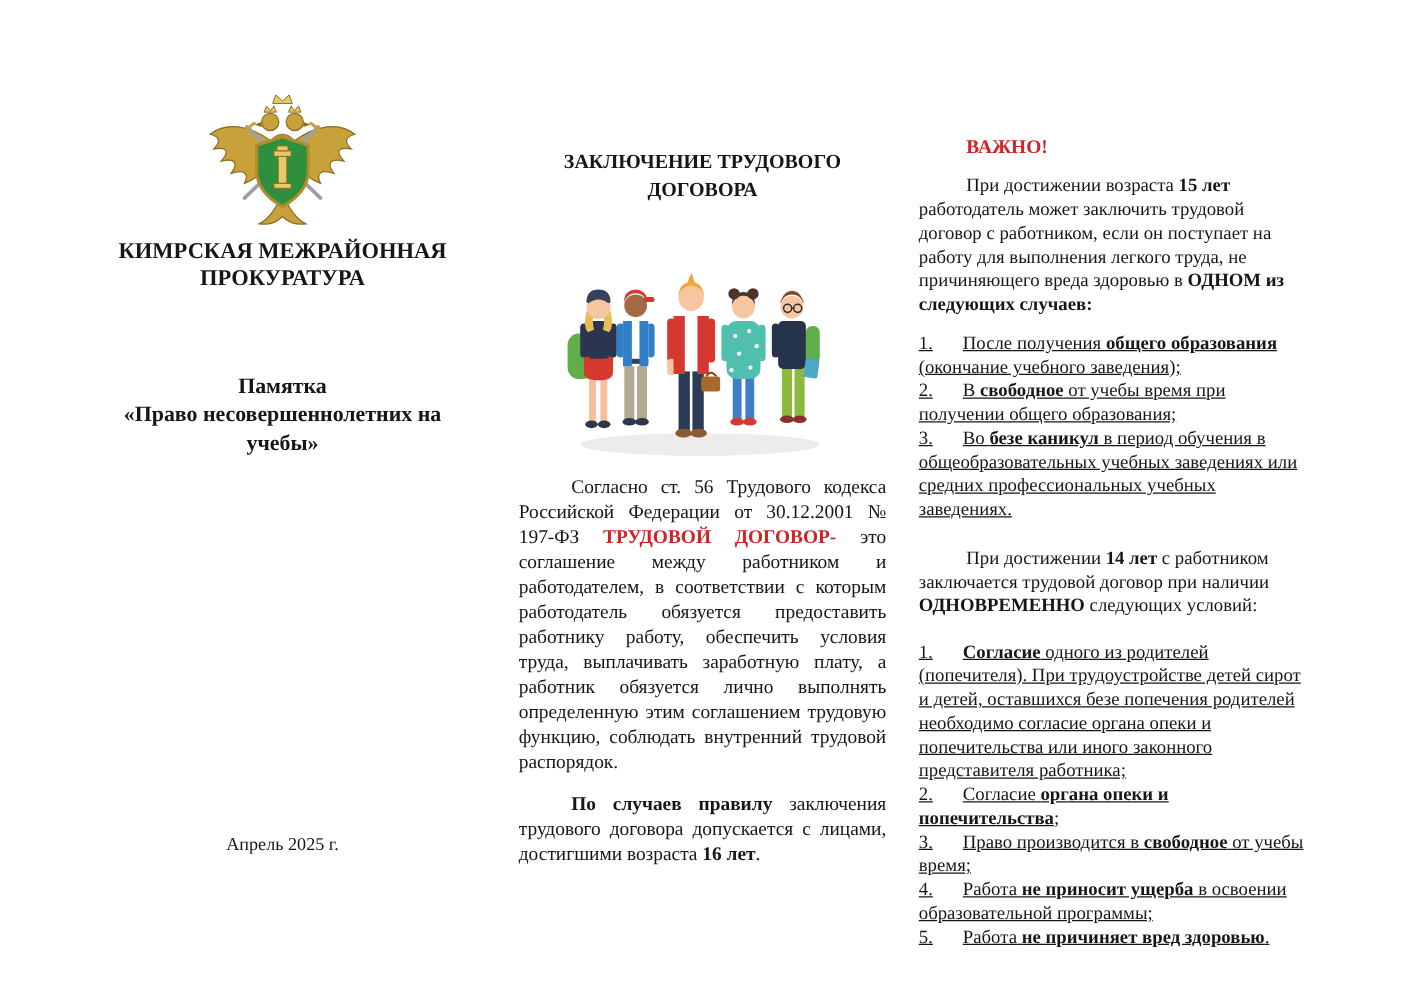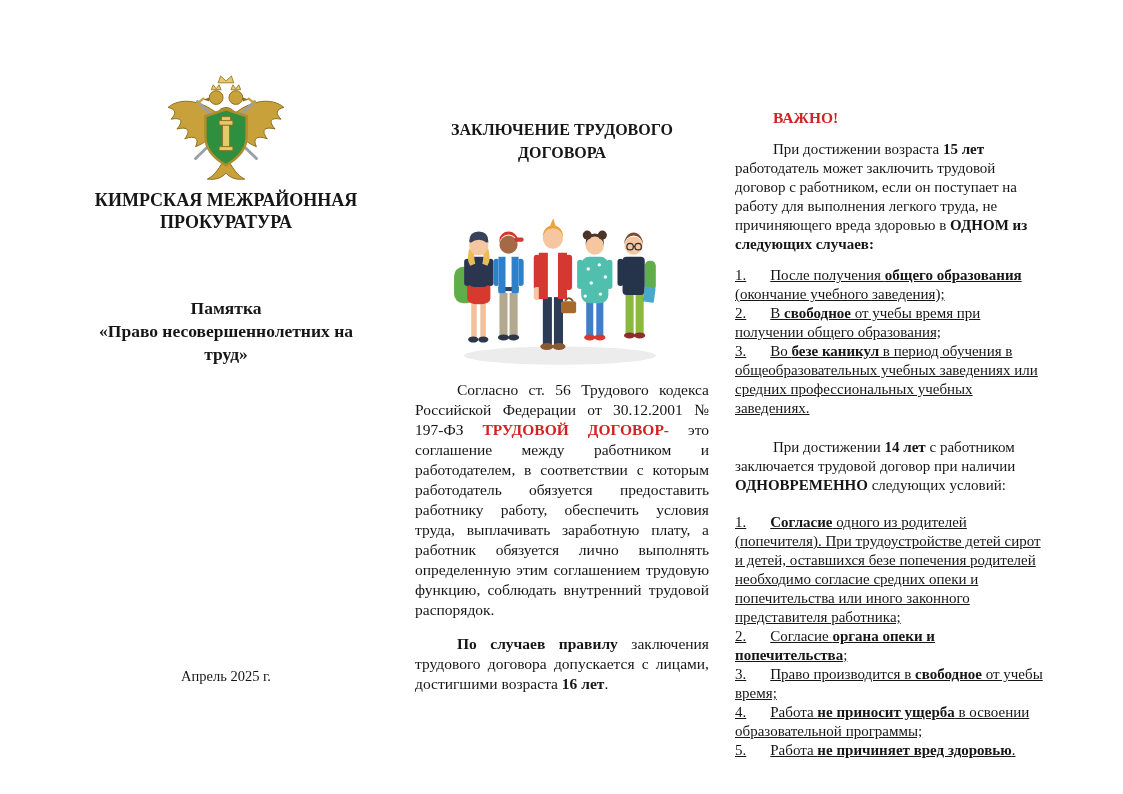--- a/index.html
+++ b/index.html
@@ -97,21 +97,21 @@
         <rect x="58" y="74" width="14" height="4"></rect>
         <rect x="58" y="47.5" width="14" height="4.5"></rect>
         <rect x="60.5" y="43.5" width="9" height="4"></rect>
       </g>
     </svg>
 
     <h1 class="org-name">КИМРСКАЯ МЕЖРАЙОННАЯ ПРОКУРАТУРА</h1>
 
     <div class="doc-title">
       <div>Памятка</div>
-      <div>«Право несовершеннолетних на труд»</div>
+      <div>«Право несовершеннолетних на учебы»</div>
     </div>
 
     <div class="date">Апрель 2025 г.</div>
   </section>
 
   <section class="col-mid">
 
     <h2 class="mid-heading">ЗАКЛЮЧЕНИЕ ТРУДОВОГО ДОГОВОРА</h2>
 
     <svg class="illustration" width="232" height="174" viewBox="0 0 230 172" aria-hidden="true">
@@ -220,20 +220,20 @@
 
     <div class="list">
       <div class="li"><span class="num">1.</span><span>После получения </span><b>общего образования</b><span> (окончание учебного заведения);</span></div>
       <div class="li"><span class="num">2.</span><span>В </span><b>свободное</b><span> от учебы время при получении общего образования;</span></div>
       <div class="li"><span class="num">3.</span><span>Во </span><b>безе каникул</b><span> в период обучения в общеобразовательных учебных заведениях или средних профессиональных учебных заведениях.</span></div>
     </div>
 
     <p class="cpara cpara-14"><span>При достижении </span><b>14 лет</b><span> с работником заключается трудовой договор при наличии </span><b>ОДНОВРЕМЕННО</b><span> следующих условий:</span></p>
 
     <div class="list list-14">
-      <div class="li"><span class="num">1.</span><b>Согласие</b><span> одного из родителей (попечителя). При трудоустройстве детей сирот и детей, оставшихся безе попечения родителей необходимо согласие средних опеки и попечительства или иного законного представителя работника;</span></div>
+      <div class="li"><span class="num">1.</span><b>Согласие</b><span> одного из родителей (попечителя). При трудоустройстве детей сирот и детей, оставшихся безе попечения родителей необходимо согласие органа опеки и попечительства или иного законного представителя работника;</span></div>
       <div class="li"><span class="num">2.</span><span>Согласие </span><b>органа опеки и попечительства</b><span>;</span></div>
       <div class="li"><span class="num">3.</span><span>Право производится в </span><b>свободное</b><span> от учебы время;</span></div>
       <div class="li"><span class="num">4.</span><span>Работа </span><b>не приносит ущерба</b><span> в освоении образовательной программы;</span></div>
       <div class="li"><span class="num">5.</span><span>Работа </span><b>не причиняет вред здоровью</b><span>.</span></div>
     </div>
   </section>
 </div>
 
 </body></html>

